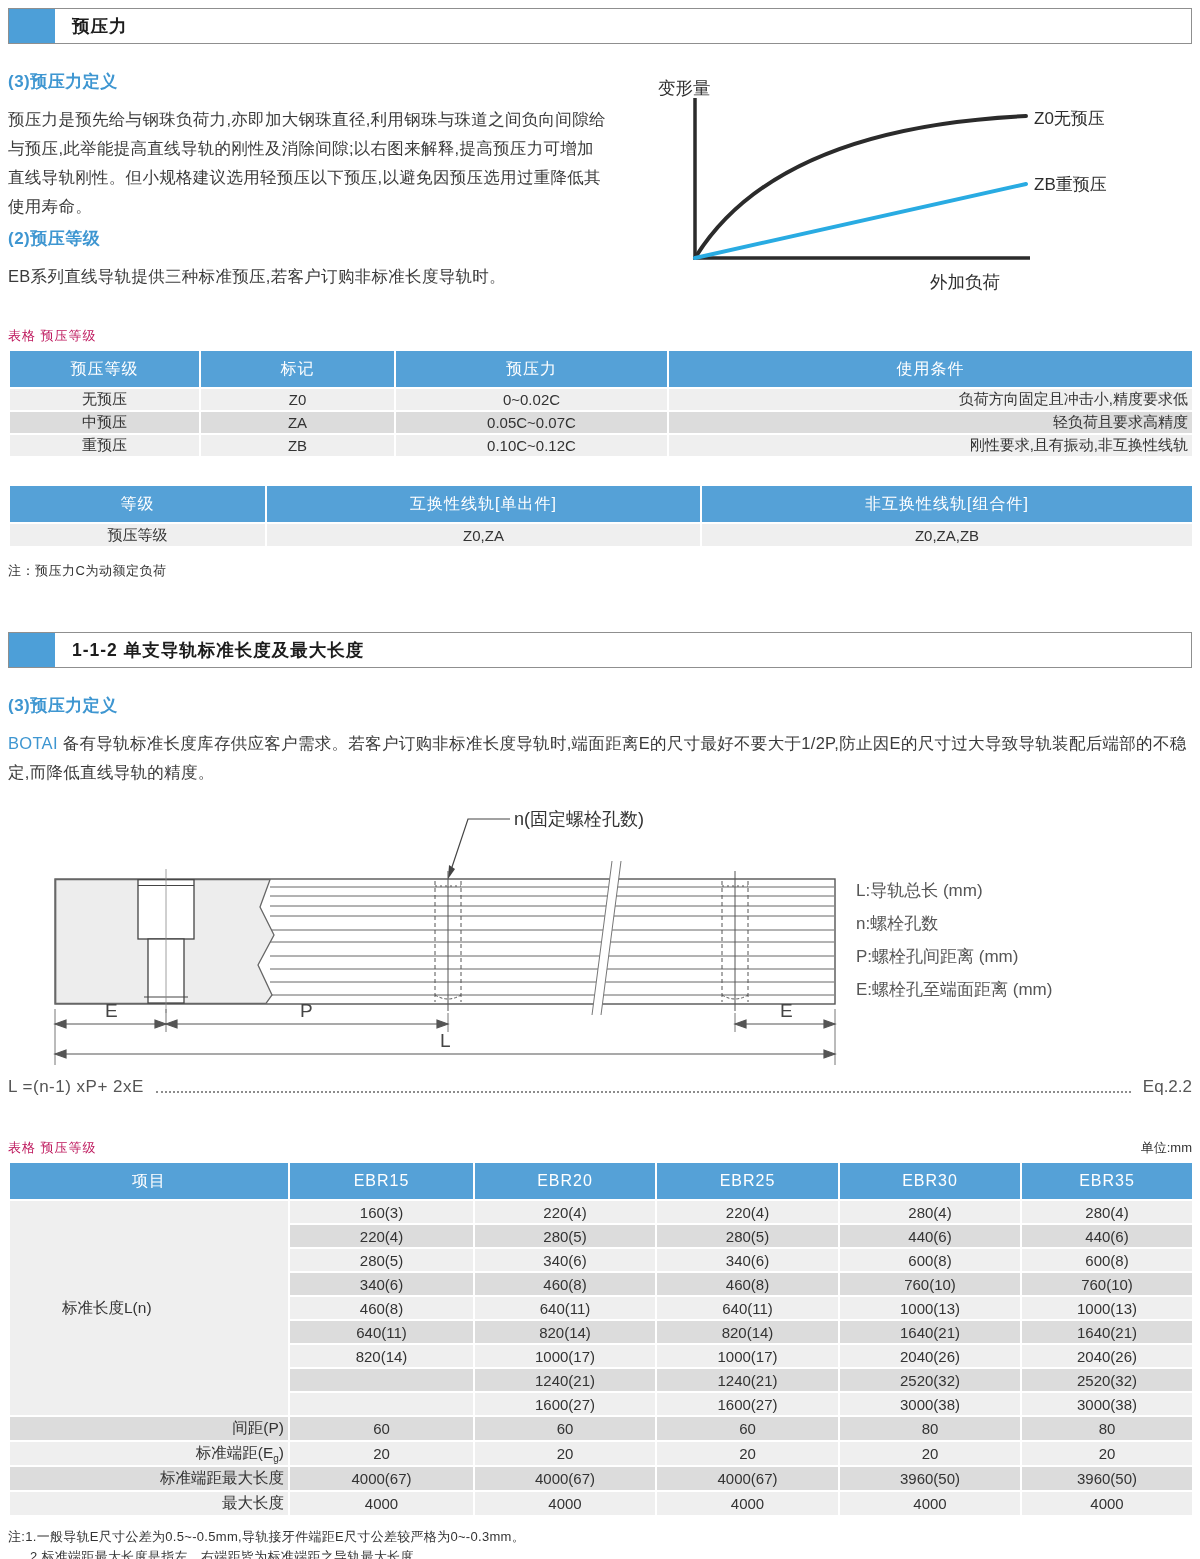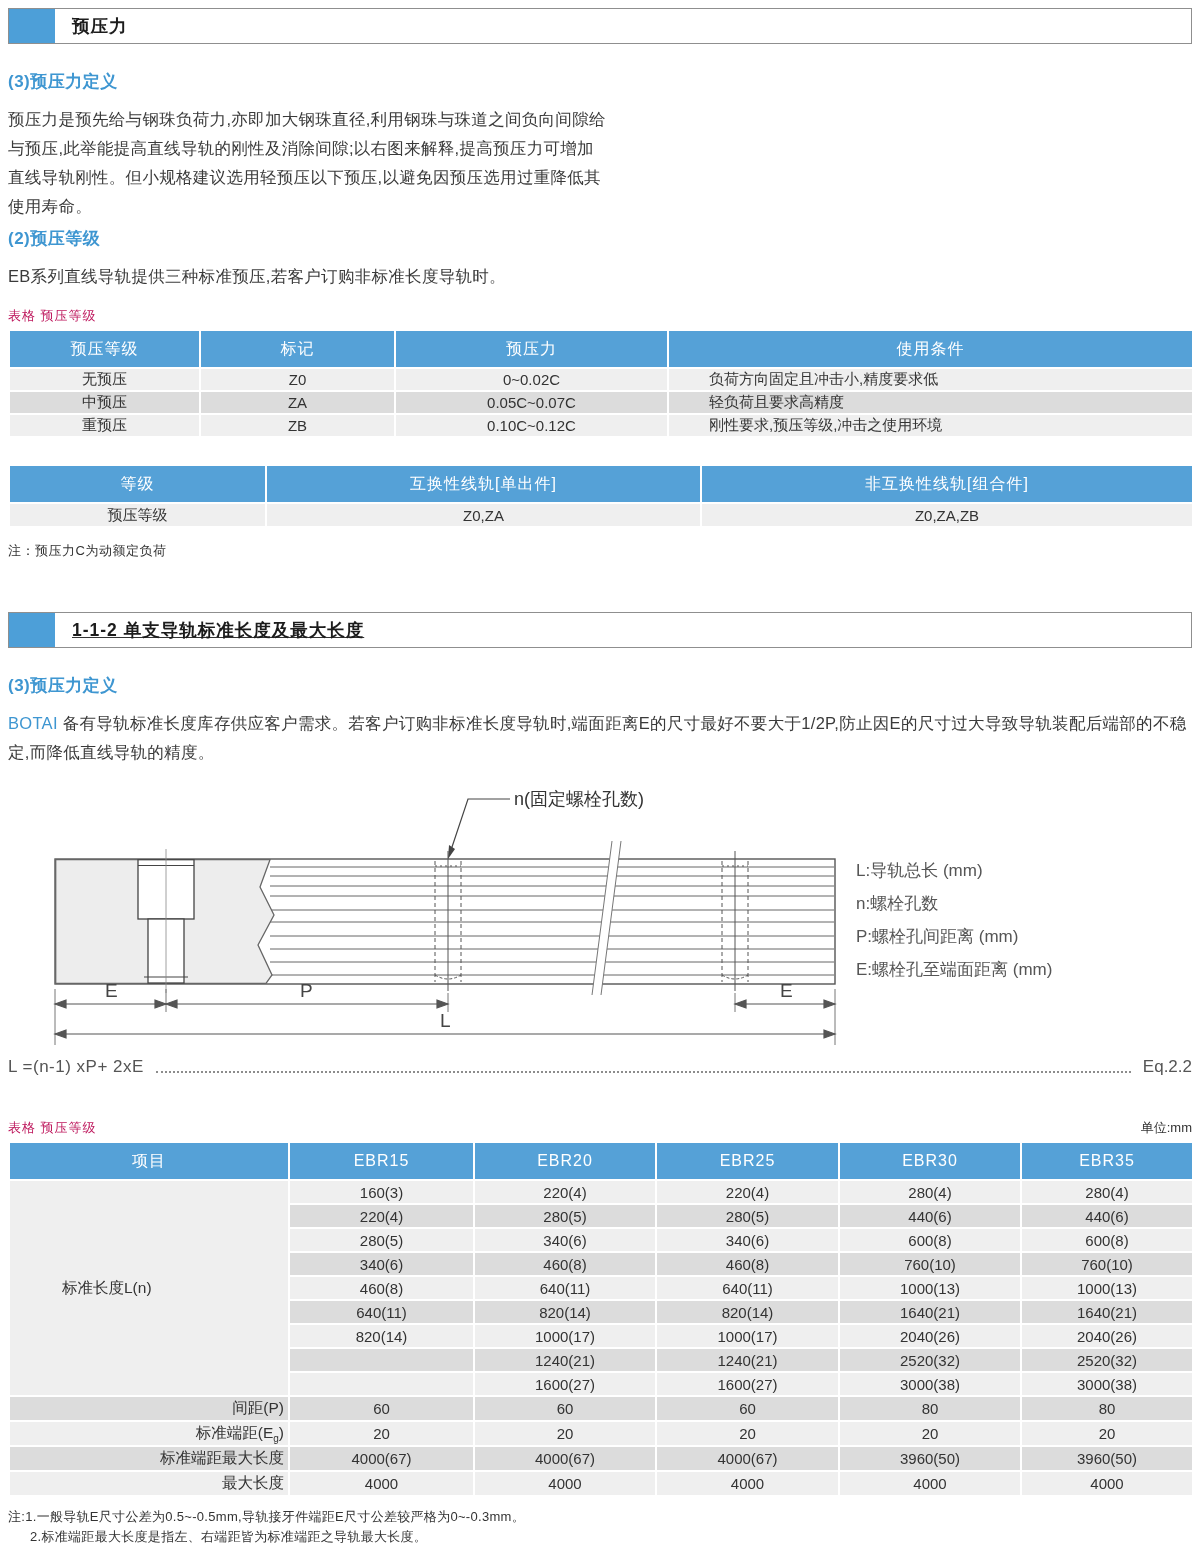--- a/index.html
+++ b/index.html
@@ -42,52 +42,66 @@
   th {
     background:#55a1d7; color:#fff; font-weight:normal; font-size:16px;
     height:38px; text-align:center; border:2px solid #fff; letter-spacing:1px;
   }
   td {
     font-size:15px; color:#333; text-align:center; height:23px;
     border:2px solid #fff; padding:1px 4px;
   }
   tbody tr:nth-child(odd) td { background:#efefef; }
   tbody tr:nth-child(even) td { background:#dcdcdc; }
-  td.cond-cell { text-align:left; padding-left:40px; }
+  td.cond-cell { text-align:right; padding-left:100px; }
   .big-table td { height:24px; }
   td.group-cell { background:#ececec; font-size:15.5px; text-align:left; padding-left:52px; }
   td.label-cell { text-align:right; padding-left:52px; font-size:15.5px; }
   sub { font-size:10px; }
   .gap28 { height:26px; }
 
   
   .equation-row { display:flex; align-items:center; margin-top:10px; }
   .equation-row .formula { font-size:17px; color:#555; letter-spacing:0.5px; white-space:nowrap; }
   .equation-row .leader { flex:1; border-bottom:2px dotted #8c8c8c; height:11px; margin:0 12px; }
   .equation-row .eqtag { font-size:17px; color:#555; white-space:nowrap; }
 
-  .mt48 { margin-top:52px;text-decoration:underline; }
+  .mt48 { margin-top:52px; }
   svg text { font-family:"Liberation Sans","DejaVu Sans",sans-serif; }
 </style>
 </head>
 <body>
 
 <div class="page">
 
   <div class="section-bar">
     <div class="accent"></div>
     <div class="bar-title">预压力</div>
   </div>
 
   <div class="two-col">
     <div class="col-left">
       <h3 class="blue-head">(3)预压力定义</h3>
       <p class="body-text">预压力是预先给与钢珠负荷力,亦即加大钢珠直径,利用钢珠与珠道之间负向间隙给与预压,此举能提高直线导轨的刚性及消除间隙;以右图来解释,提高预压力可增加直线导轨刚性。但小规格建议选用轻预压以下预压,以避免因预压选用过重降低其使用寿命。</p>
       <h3 class="blue-head mt22">(2)预压等级</h3>
       <p class="body-text">EB系列直线导轨提供三种标准预压,若客户订购非标准长度导轨时。</p>
+    </div>
+    <div class="col-right">
+      <svg width="540" height="235" viewBox="0 0 540 235" style="margin-left:22px; margin-top:12px; display:block;">
+        <text x="28" y="18" font-size="17.5" fill="#2e2e2e">变形量</text>
+
+        <polyline points="65,22 65,182 400,182" fill="none" stroke="#2b2b2b" stroke-width="3.5"></polyline>
+
+        <path d="M65,182 Q145,52 396,40" fill="none" stroke="#2b2b2b" stroke-width="4" stroke-linecap="round"></path>
+
+        <line x1="65" y1="182" x2="396" y2="108" stroke="#29abe2" stroke-width="4" stroke-linecap="round"></line>
+        <text x="404" y="48" font-size="17" fill="#2e2e2e">Z0无预压</text>
+        <text x="404" y="114" font-size="17" fill="#2e2e2e">ZB重预压</text>
+        <text x="300" y="212" font-size="17.5" fill="#2e2e2e">外加负荷</text>
+      </svg>
     </div>
   </div>
 
   <div class="caption">表格  预压等级</div>
   <table>
     <colgroup>
         <col style="width:191px">
         <col style="width:195px">
         <col style="width:273px">
         <col style="width:525px">
@@ -110,21 +124,21 @@
       <tr>
         <td>中预压</td>
         <td>ZA</td>
         <td>0.05C~0.07C</td>
         <td class="cond-cell">轻负荷且要求高精度</td>
       </tr>
       <tr>
         <td>重预压</td>
         <td>ZB</td>
         <td>0.10C~0.12C</td>
-        <td class="cond-cell">刚性要求,预压等级,冲击之使用环境</td>
+        <td class="cond-cell">刚性要求,且有振动,非互换性线轨</td>
       </tr>
     </tbody>
   </table>
 
   <div class="gap28"></div>
 
   <table>
     <colgroup>
         <col style="width:257px">
         <col style="width:435px">

